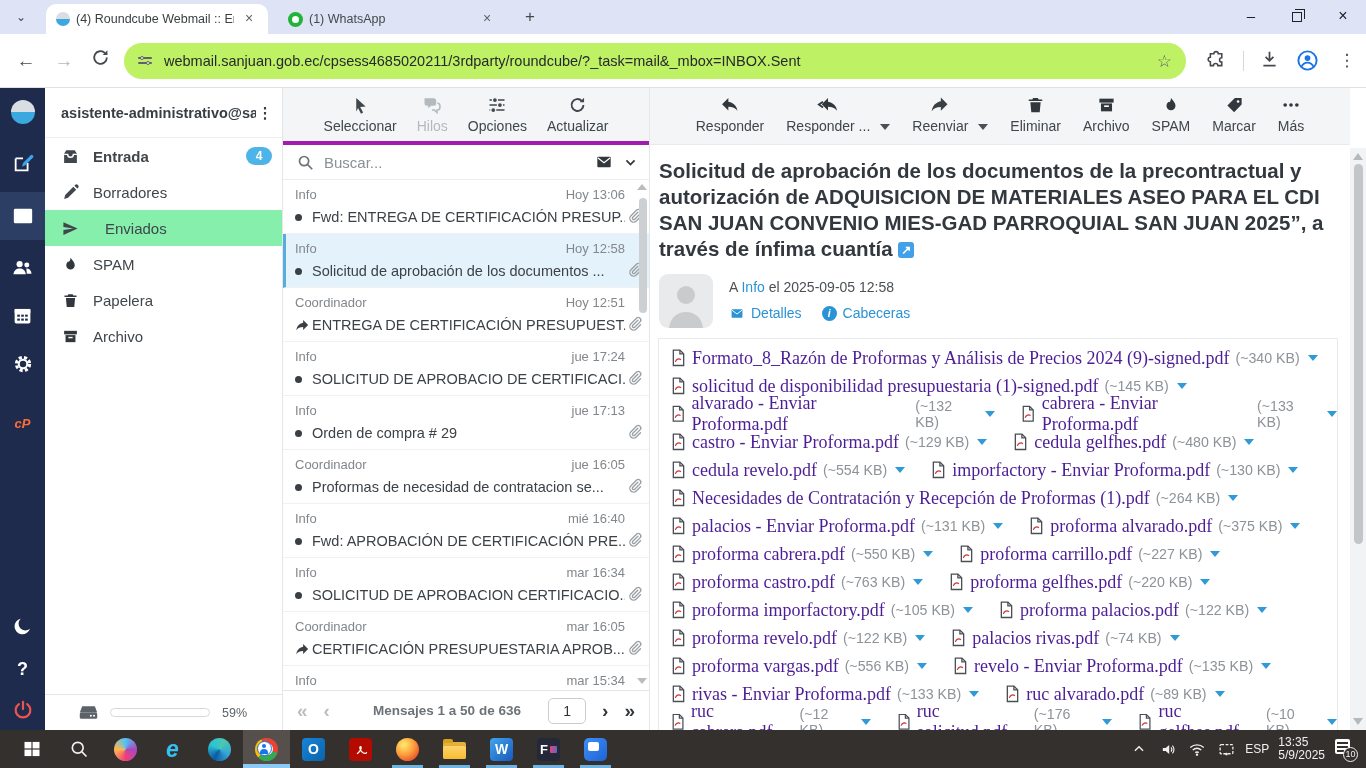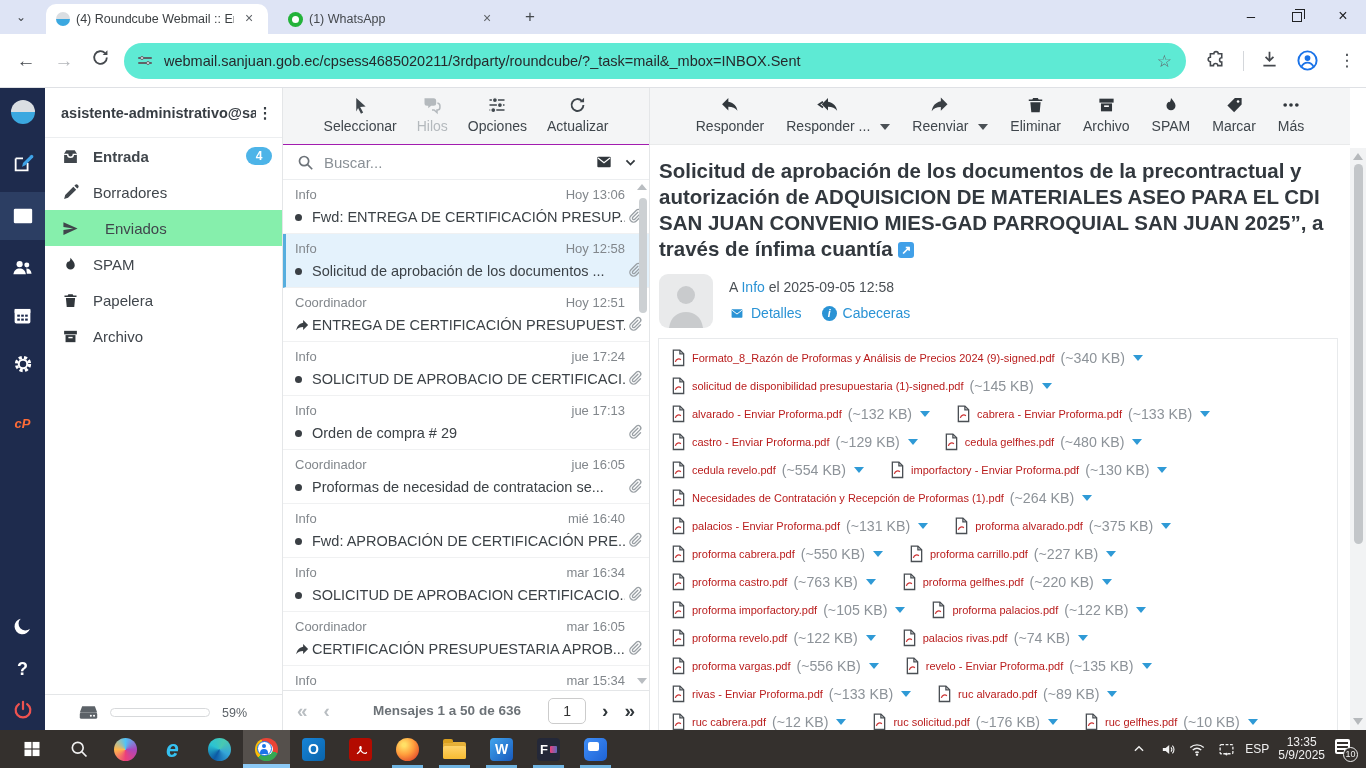--- a/index.html
+++ b/index.html
@@ -20,21 +20,21 @@
   .wctl { position:absolute; top:0; height:34px; width:46px; text-align:center; line-height:32px; color:#202124; font-size:15px; }
   .wctl.mini { right:92px; }
   .wctl.maxi { right:46px; }
   .wctl.clos { right:0; font-size:16px; }
   .maxbox { display:inline-block; width:10px; height:10px; border:1.2px solid #202124; position:relative; top:1px; background:#dee4f5; }
   .maxbox::before { content:""; position:absolute; left:2px; top:-4px; width:9px; height:9px; border:1.2px solid #202124; border-left:none; border-bottom:none; }
 
   .navbar { position:absolute; left:0; top:34px; width:1366px; height:54px; background:#fff; border-bottom:1px solid #dfe1e5; }
   .nbtn { position:absolute; top:13px; width:28px; height:28px; text-align:center; line-height:28px; font-size:19px; color:#45494e; }
   .nbtn.fwd { color:#b3b6ba; }
-  .omni { position:absolute; left:124px; top:9px; width:1062px; height:36px; border-radius:18px; background:#5eead4; display:flex; align-items:center; padding:0 14px; }
+  .omni { position:absolute; left:124px; top:9px; width:1062px; height:36px; border-radius:18px; background:#bef264; display:flex; align-items:center; padding:0 14px; }
   .siteinfo { width:16px; height:16px; margin-right:10px; position:relative; }
   .siteinfo i { position:absolute; left:0; width:14px; height:2px; background:#5f6368; border-radius:1px; }
   .siteinfo i:nth-child(1){ top:4px; } .siteinfo i:nth-child(2){ top:9px; }
   .siteinfo b { position:absolute; width:4px; height:4px; border-radius:50%; background:#edf1f9; border:1.6px solid #5f6368; }
   .siteinfo b:nth-child(3){ left:2px; top:2.5px; } .siteinfo b:nth-child(4){ left:8px; top:7.5px; }
   .urltxt { flex:1; font-size:14.5px; color:#27292c; white-space:nowrap; overflow:hidden; }
   .star { font-size:17px; color:#5f6368; margin-left:8px; }
   .navic { position:absolute; top:15px; width:24px; height:24px; color:#45494e; }
   .navdiv { position:absolute; left:1243px; top:17px; width:1px; height:20px; background:#d4d7db; }
   .kebab { position:absolute; left:1336px; top:13px; font-size:17px; color:#45494e; width:22px; text-align:center; line-height:28px; }
@@ -59,21 +59,21 @@
   .flabel { flex:1; font-size:15px; color:#40464c; }
   .flabel.b { font-weight:bold; }
   .fbadge { min-width:26px; height:18px; border-radius:9px; background:#4db4e8; color:#fff; font-size:12px; font-weight:bold; text-align:center; line-height:18px; }
   .quota { position:absolute; left:0; bottom:0; width:237px; height:36px; border-top:1px solid #e4e6e8; display:flex; align-items:center; padding:0 14px 0 34px; }
   .qbar { width:100px; height:9px; border:1px solid #d7d9db; border-radius:5px; margin:0 12px; overflow:hidden; background:#fff; }
   .qfill { width:59%; height:100%; background:#63b8ea; }
   .qpct { font-size:12.5px; color:#5c6océ268; color:#5c6268; }
 
   
   .mlist { position:absolute; left:283px; top:0; width:367px; height:642px; background:#fff; border-right:1px solid #e4e6e8; }
-  .ltoolbar { height:57px; background:#f4f5f6; border-bottom:1px solid #a21caf; display:flex; justify-content:center; gap:20px; padding-top:7px; }
+  .ltoolbar { height:57px; background:#f4f5f6; border-bottom:4px solid #a21caf; display:flex; justify-content:center; gap:20px; padding-top:7px; }
   .tbtn { display:flex; flex-direction:column; align-items:center; gap:3px; font-size:14px; color:#3f464c; }
   .tbtn svg { height:20px; }
   .tbtn.dis { color:#b4b9bd; }
   .searchrow { height:35px; border-bottom:1px solid #eceef0; display:flex; align-items:center; padding:0 12px 0 14px; }
   .searchrow input { flex:1; border:none; outline:none; font-size:15px; color:#444; background:transparent; margin-left:10px; font-family:inherit; }
   .searchrow input::placeholder { color:#8a9096; }
   .msgs { position:absolute; left:0; top:92px; width:366px; height:510px; overflow:hidden; }
   .mrow { height:54px; padding:7px 24px 0 12px; border-bottom:1px solid #f0f1f2; position:relative; }
   .mrow.sel { background:#e4f2fc; border-left:3px solid #57aede; padding-left:9px; }
   .ml1 { display:flex; justify-content:space-between; font-size:13px; color:#82878c; }
@@ -103,21 +103,21 @@
   .avatar { width:54px; height:54px; border-radius:9px; background:#e9eaeb; overflow:hidden; flex:none; }
   .smeta { margin-left:16px; padding-top:5px; }
   .sline1 { font-size:14px; color:#4b5055; }
   .sline1 .lnk { color:#2a93d5; }
   .sline2 { margin-top:10px; display:flex; align-items:center; gap:6px; font-size:14px; color:#2a93d5; }
   .infoc { width:15px; height:15px; border-radius:50%; background:#2a93d5; color:#fff; font-size:10.5px; font-weight:bold; font-style:italic; text-align:center; line-height:15px; }
   .gap18 { width:8px; }
   .attbox { position:absolute; left:8px; top:193px; width:680px; height:392px; border:1px solid #e8eaec; border-bottom:none; padding-top:5px; }
   .attrow { height:28px; display:flex; align-items:center; padding-left:12px; gap:26px; }
   .chip { display:flex; align-items:center; gap:6px; }
-  .an2 { font-size:11px; color:#b91c1c; }
+  .an2 { font-size:18px; color:#4c1d95;font-family:Liberation Serif, serif; }
   .as2 { font-size:14.2px; color:#8d9399; }
   .ac2 { width:0; height:0; border-left:5px solid transparent; border-right:5px solid transparent; border-top:6px solid #2f9ad6; margin-left:2px; }
 
   
   .vscroll { position:absolute; right:0; top:60px; width:16px; height:582px; background:#f2f3f4; }
   .vthumb { position:absolute; left:3.5px; top:16px; width:9px; height:380px; border-radius:5px; background:#c3c6c9; }
   .varr { position:absolute; left:3px; width:0; height:0; border-left:5px solid transparent; border-right:5px solid transparent; }
   .varr.up { top:5px; border-bottom:7px solid #b6b9bc; }
   .varr.dn { bottom:5px; border-top:7px solid #b6b9bc; }
 
@@ -145,21 +145,21 @@
   .gl-folder::before { content:""; position:absolute; left:0; top:-3px; width:10px; height:4px; background:#d99f1f; border-radius:2px 2px 0 0; }
   .gl-folder::after { content:""; position:absolute; left:0; top:4px; width:23px; height:13px; background:linear-gradient(#ffd46b,#f7bb32); border-radius:2px; }
   .gl-word { border-radius:4px; background:linear-gradient(135deg,#41a5ee,#185abd); font-size:14px; }
   .gl-f { border-radius:4px; background:#242838; font-size:13px; letter-spacing:1px; }
   .gl-f s { text-decoration:none; background:linear-gradient(90deg,#ec407a,#5c6bc0); width:7px; height:7px; border-radius:1px; display:inline-block; margin-left:1px; }
   .gl-blue { border-radius:5px; background:linear-gradient(135deg,#3f8ef7,#1e63d6); position:relative; }
   .gl-blue::before { content:""; position:absolute; left:4px; top:4px; width:11px; height:9px; background:#fff; border-radius:2px; }
   .tray { position:absolute; right:0; top:0; height:38px; display:flex; align-items:center; gap:9px; padding-right:10px; color:#f0f0f0; }
   .trayic { width:20px; height:20px; display:flex; align-items:center; justify-content:center; }
   .lang { font-size:12px; }
-  .clock { font-size:12px; line-height:13.5px; text-align:center; }
+  .clock { font-size:12px; line-height:13.5px; text-align:left; }
   .notif { position:relative; width:22px; height:22px; }
   .notif .pg { position:absolute; left:1px; top:1px; width:15px; height:15px; background:#fff; border-radius:2px; }
   .notif .pg i { position:absolute; left:2px; height:1.6px; background:#34302d; display:block; }
   .notif .pg i:nth-child(1){ top:3px; width:11px; } .notif .pg i:nth-child(2){ top:7px; width:11px; } .notif .pg i:nth-child(3){ top:11px; width:7px; }
   .notif .bd { position:absolute; right:-2px; bottom:-2px; width:15px; height:15px; border:1.4px solid #f0f0f0; border-radius:50%; font-size:9px; text-align:center; line-height:13px; background:#34302d; }
 </style>
 </head>
 <body>
 
 <svg width="0" height="0" style="position:absolute">

